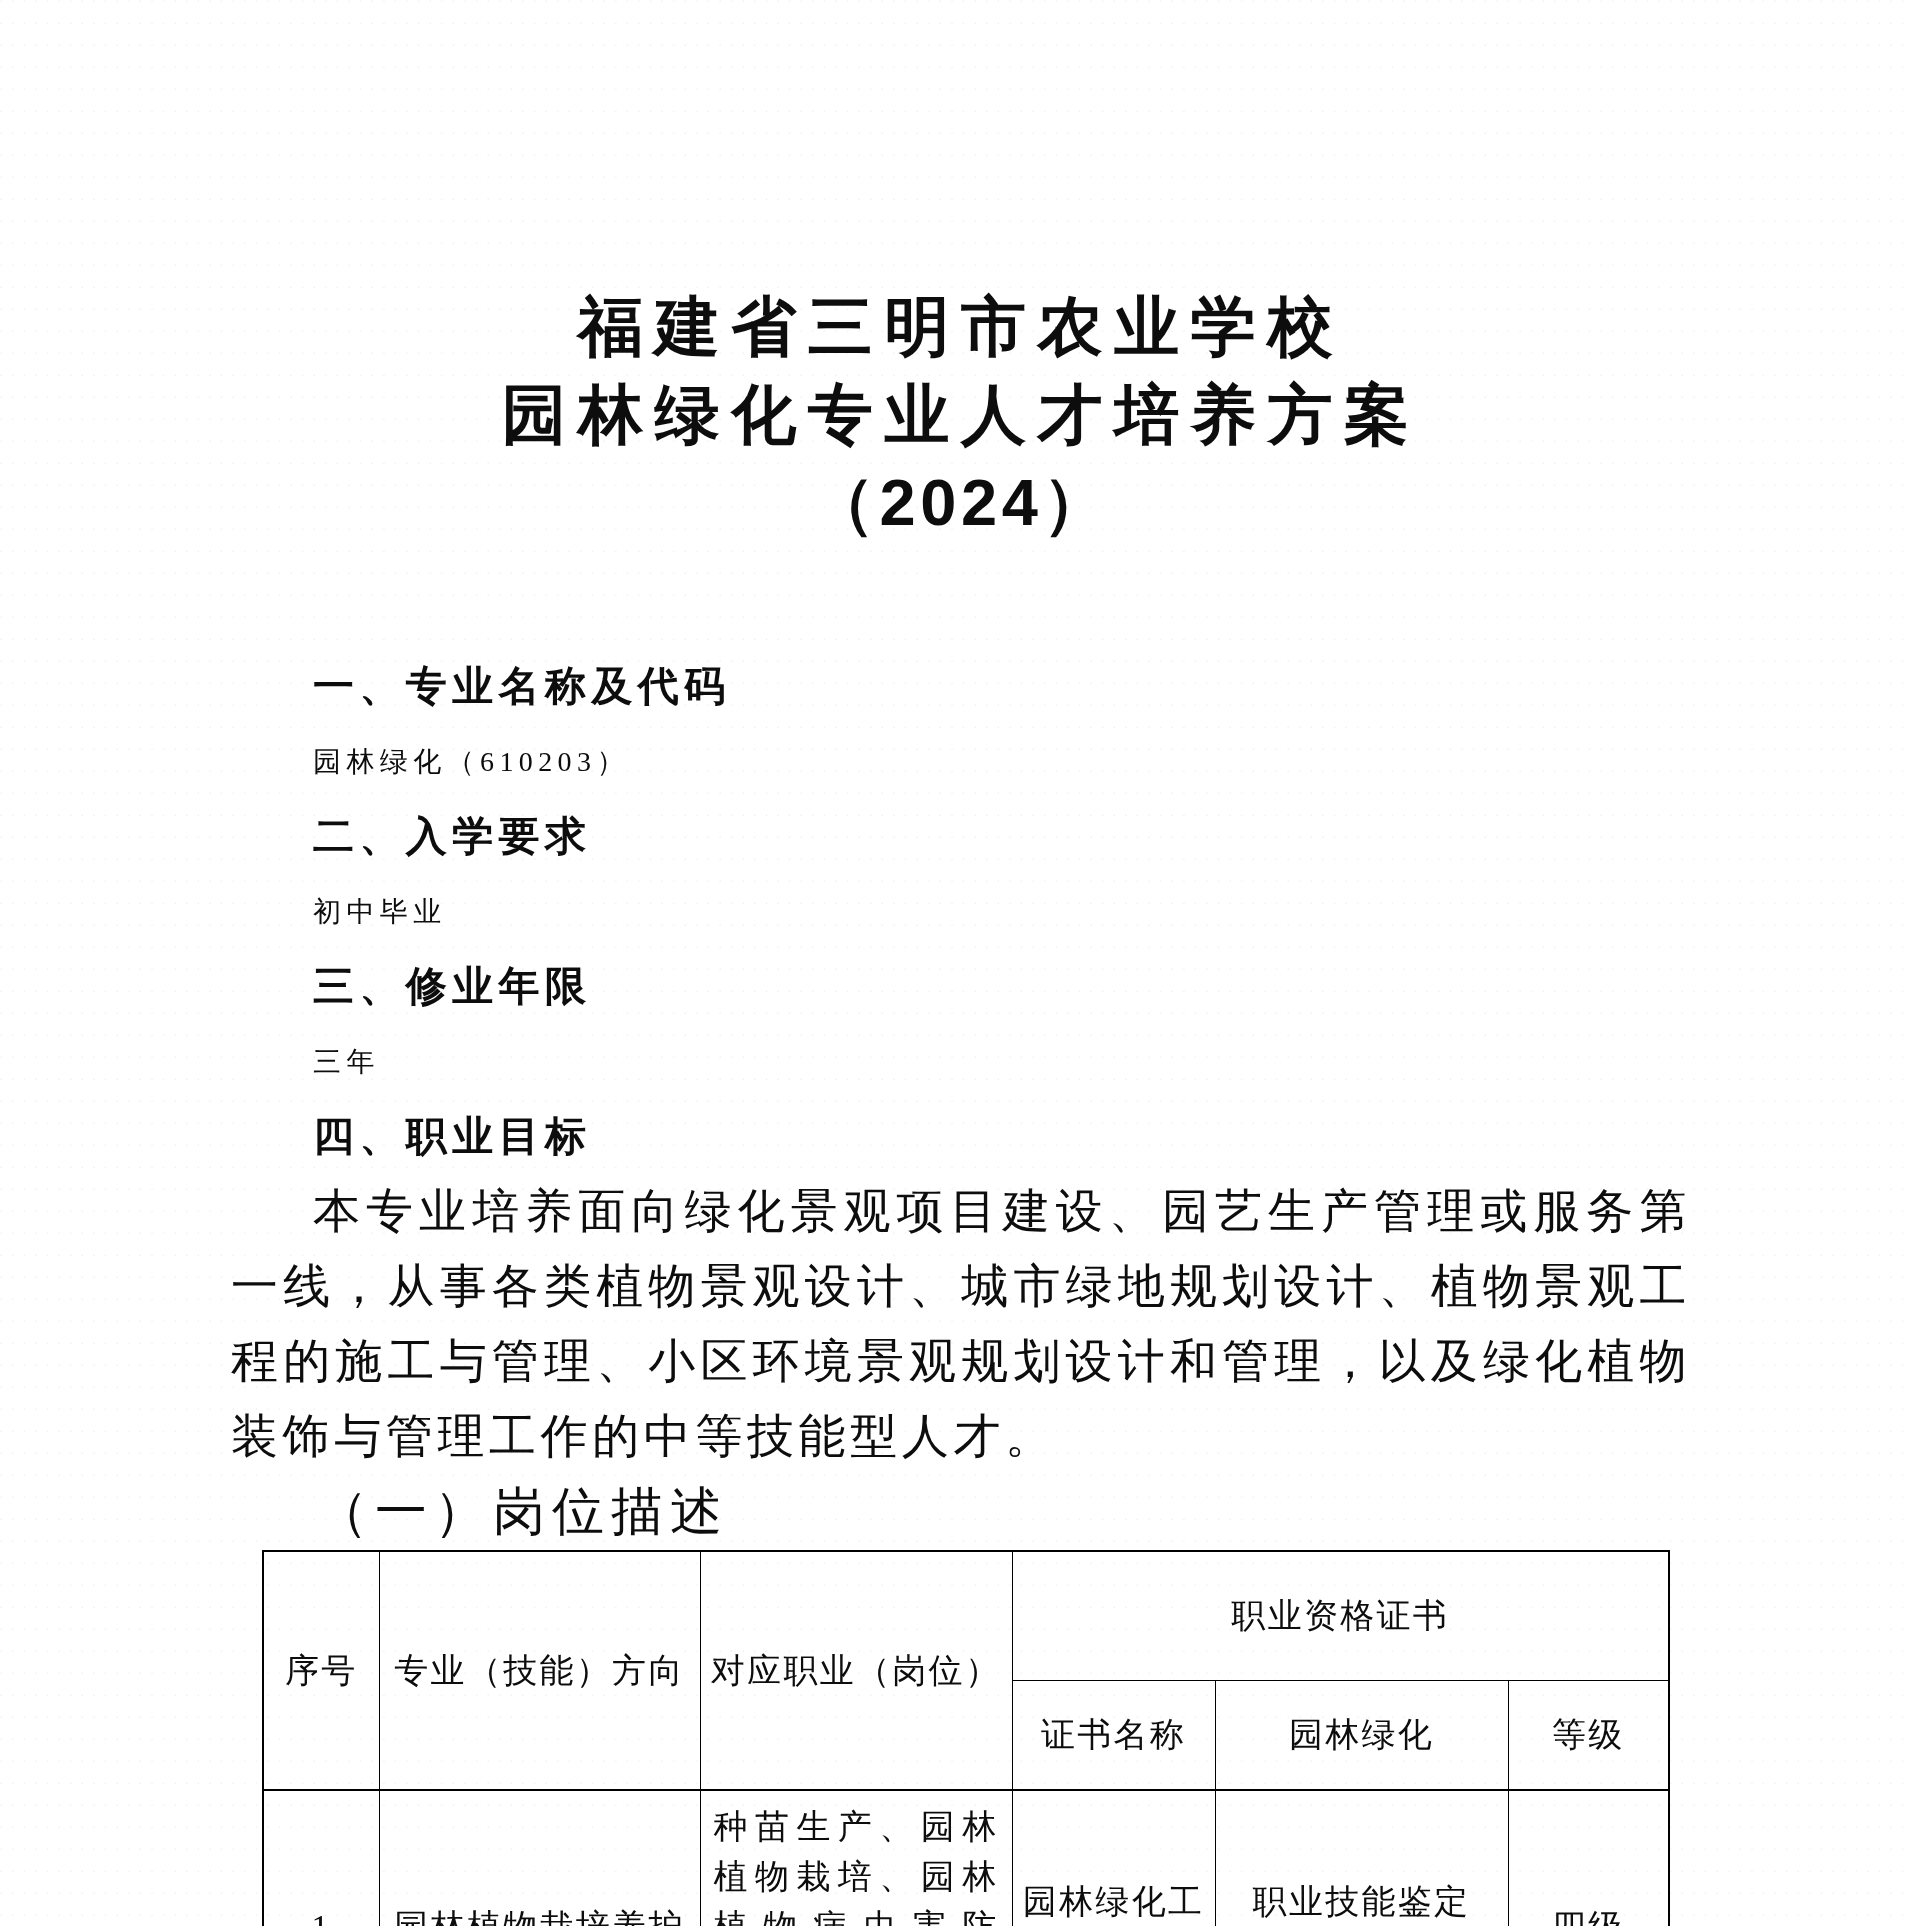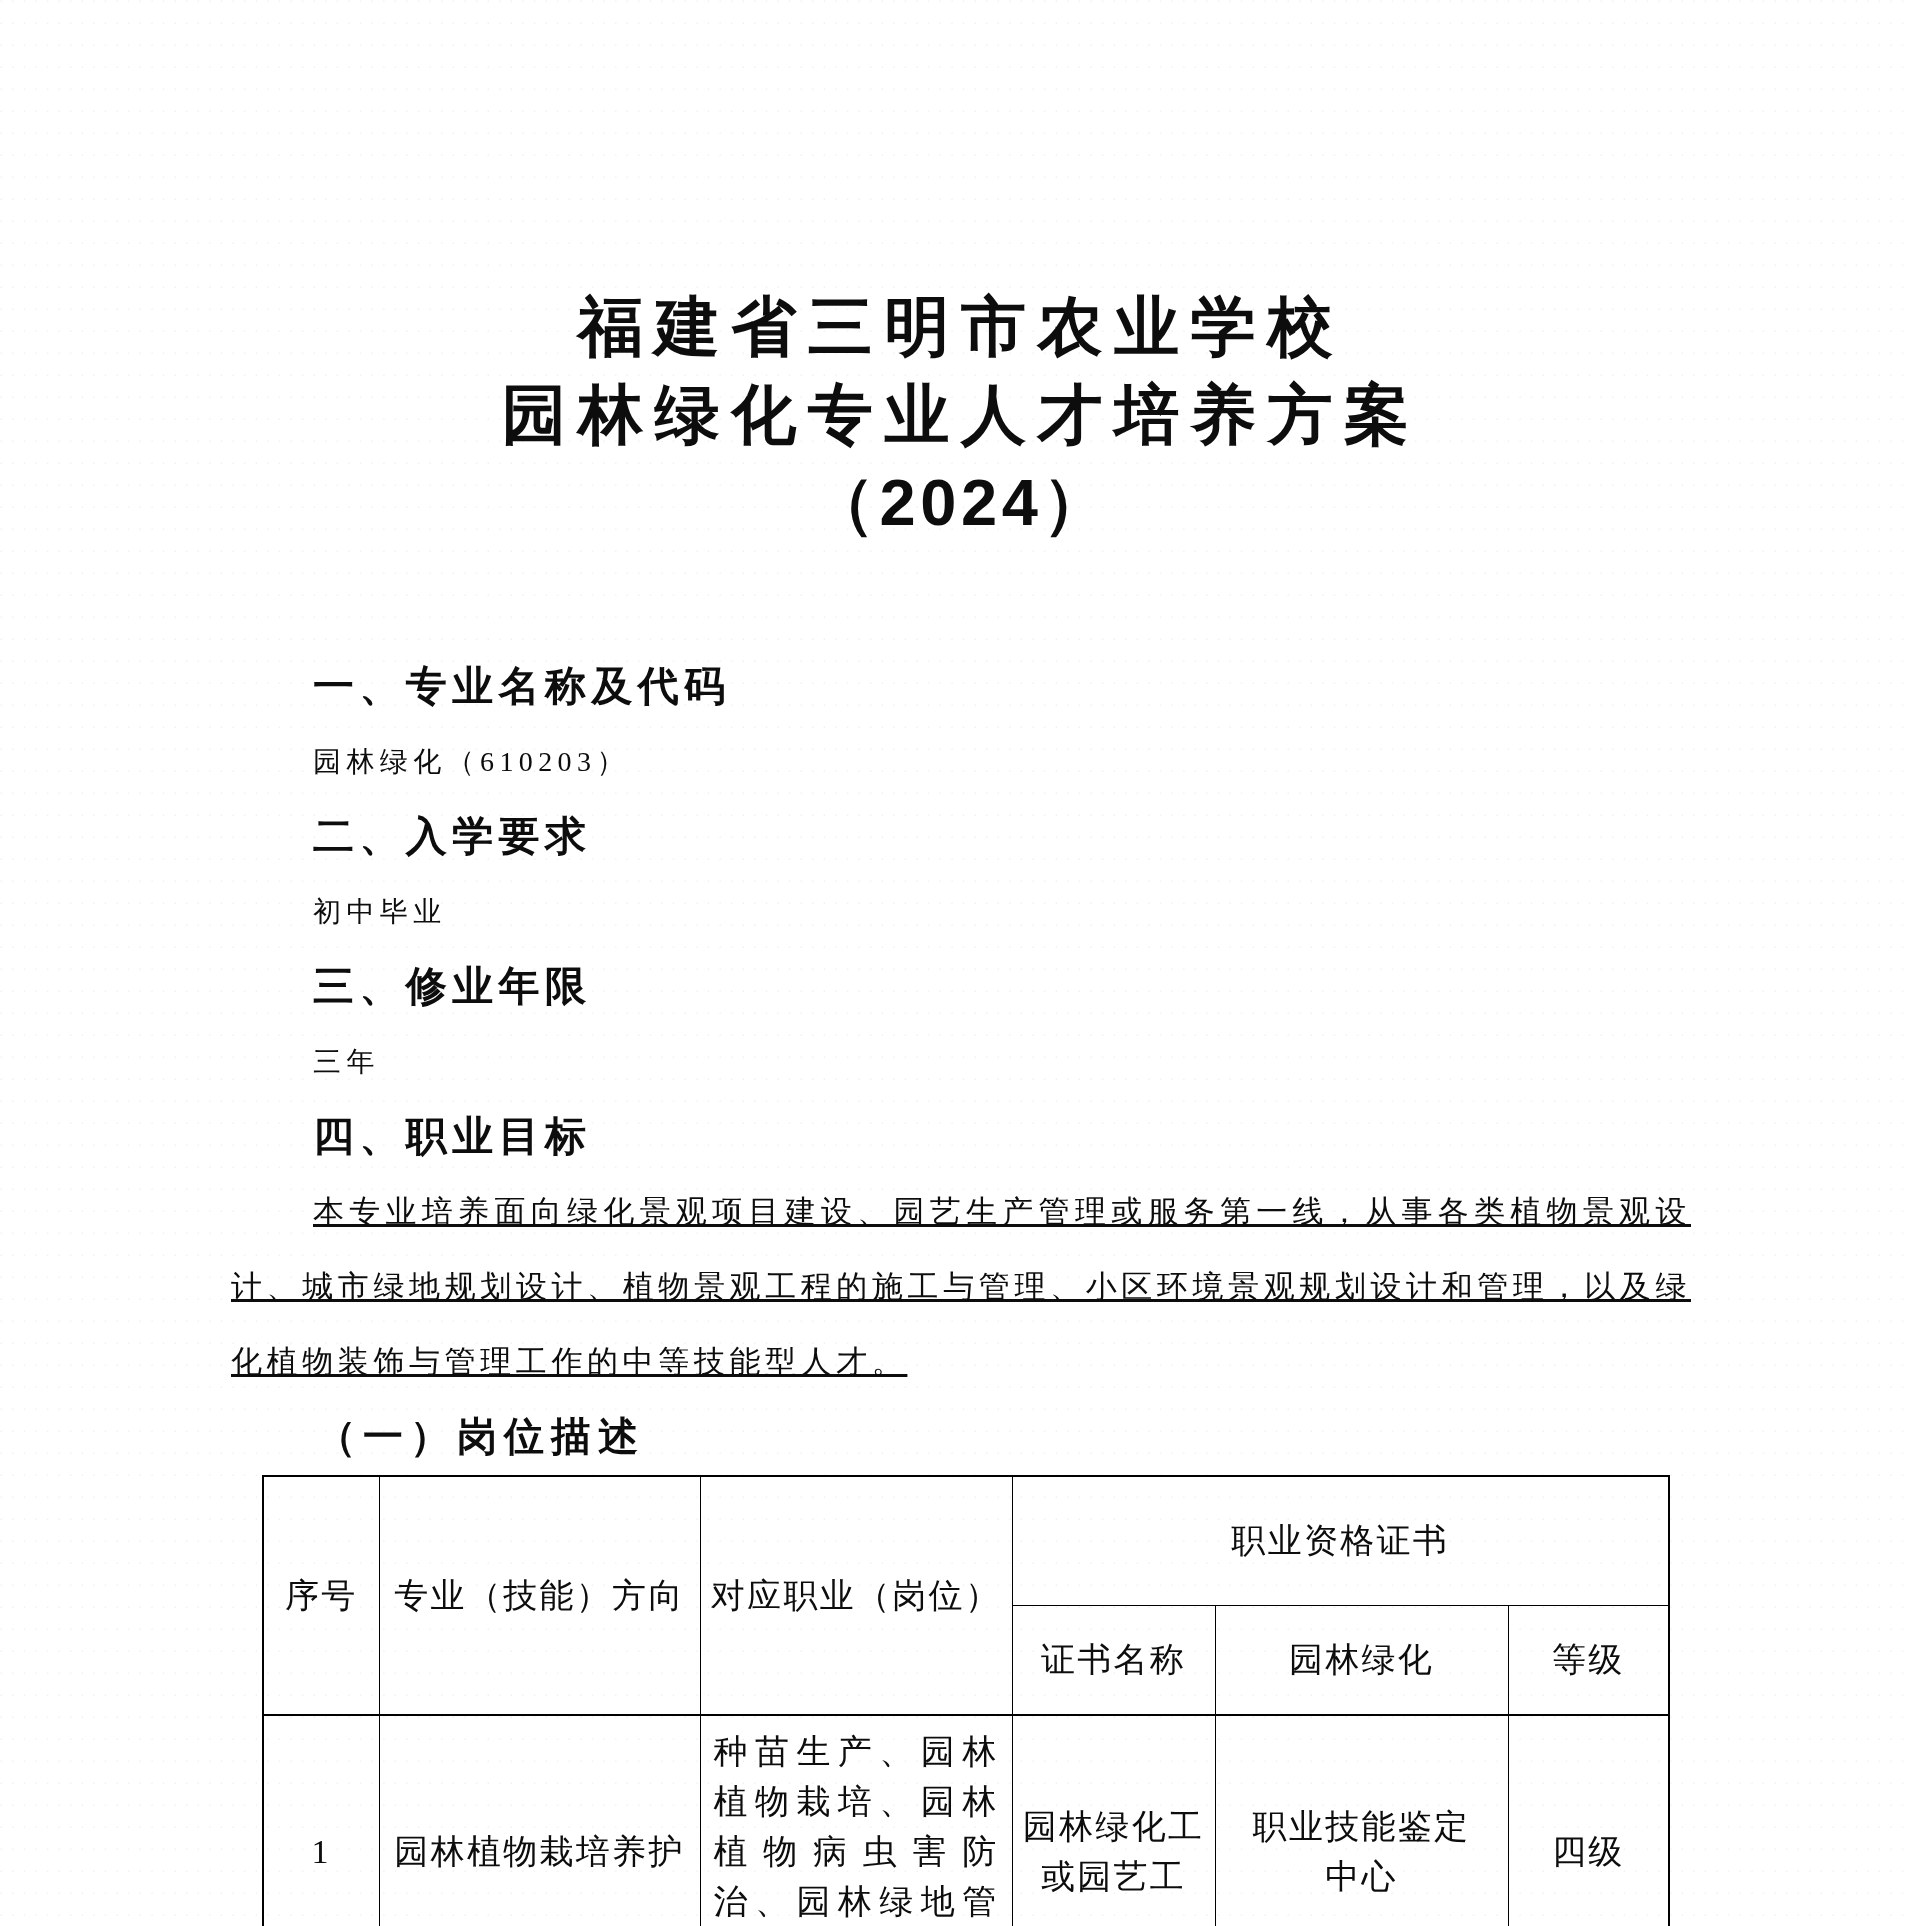--- a/index.html
+++ b/index.html
@@ -44,33 +44,32 @@
     letter-spacing: 5.4px;
   }
   .bline {
     font-size: 28px;
     line-height: 75px;
     text-indent: 82px;
     letter-spacing: 5.4px;
   }
   .para {
     margin: 0;
-    font-size: 31px;
+    font-size: 47px;
     line-height: 75px;
     text-indent: 82px;
     letter-spacing: 4.6px;
     text-align: justify;
-    text-decoration: underline;
   }
   .h3 {
-    font-size: 40px;
+    font-size: 52px;
     line-height: 76px;
     text-indent: 85px;
     letter-spacing: 7px;
-    font-weight: 700;
+    font-weight: 400;
   }
 
   table { border-collapse: collapse; table-layout: fixed; }
 
   
   .t1 { margin-left: 31px; width: 1405px; border: 2.3px solid #000; }
   .t1 td {
     border: 1.2px solid #000;
     font-size: 34px;
     line-height: 50px;

